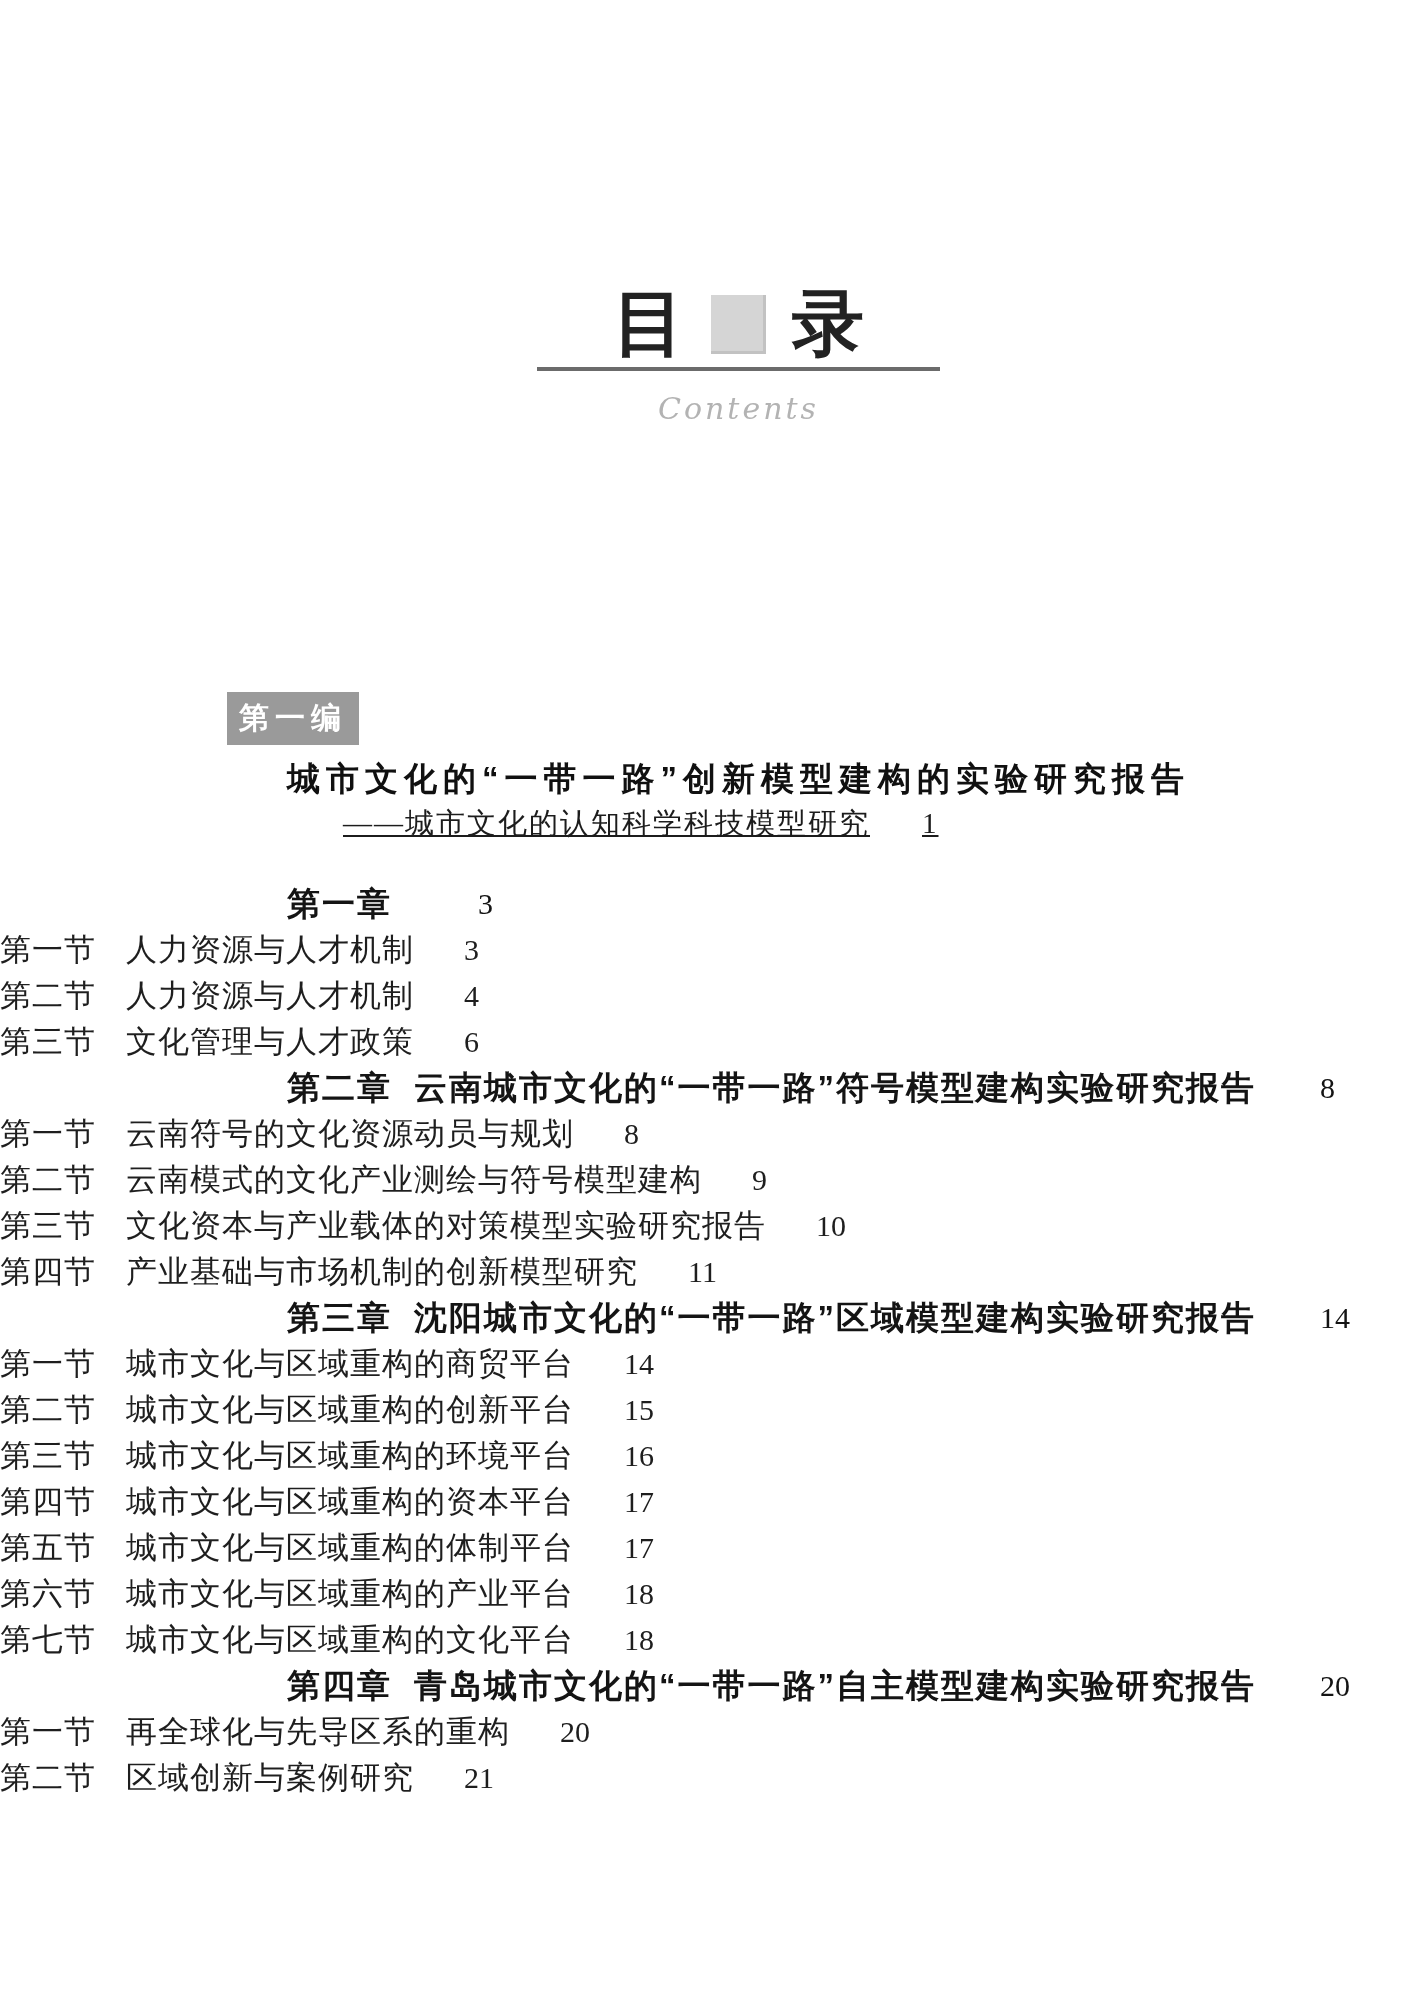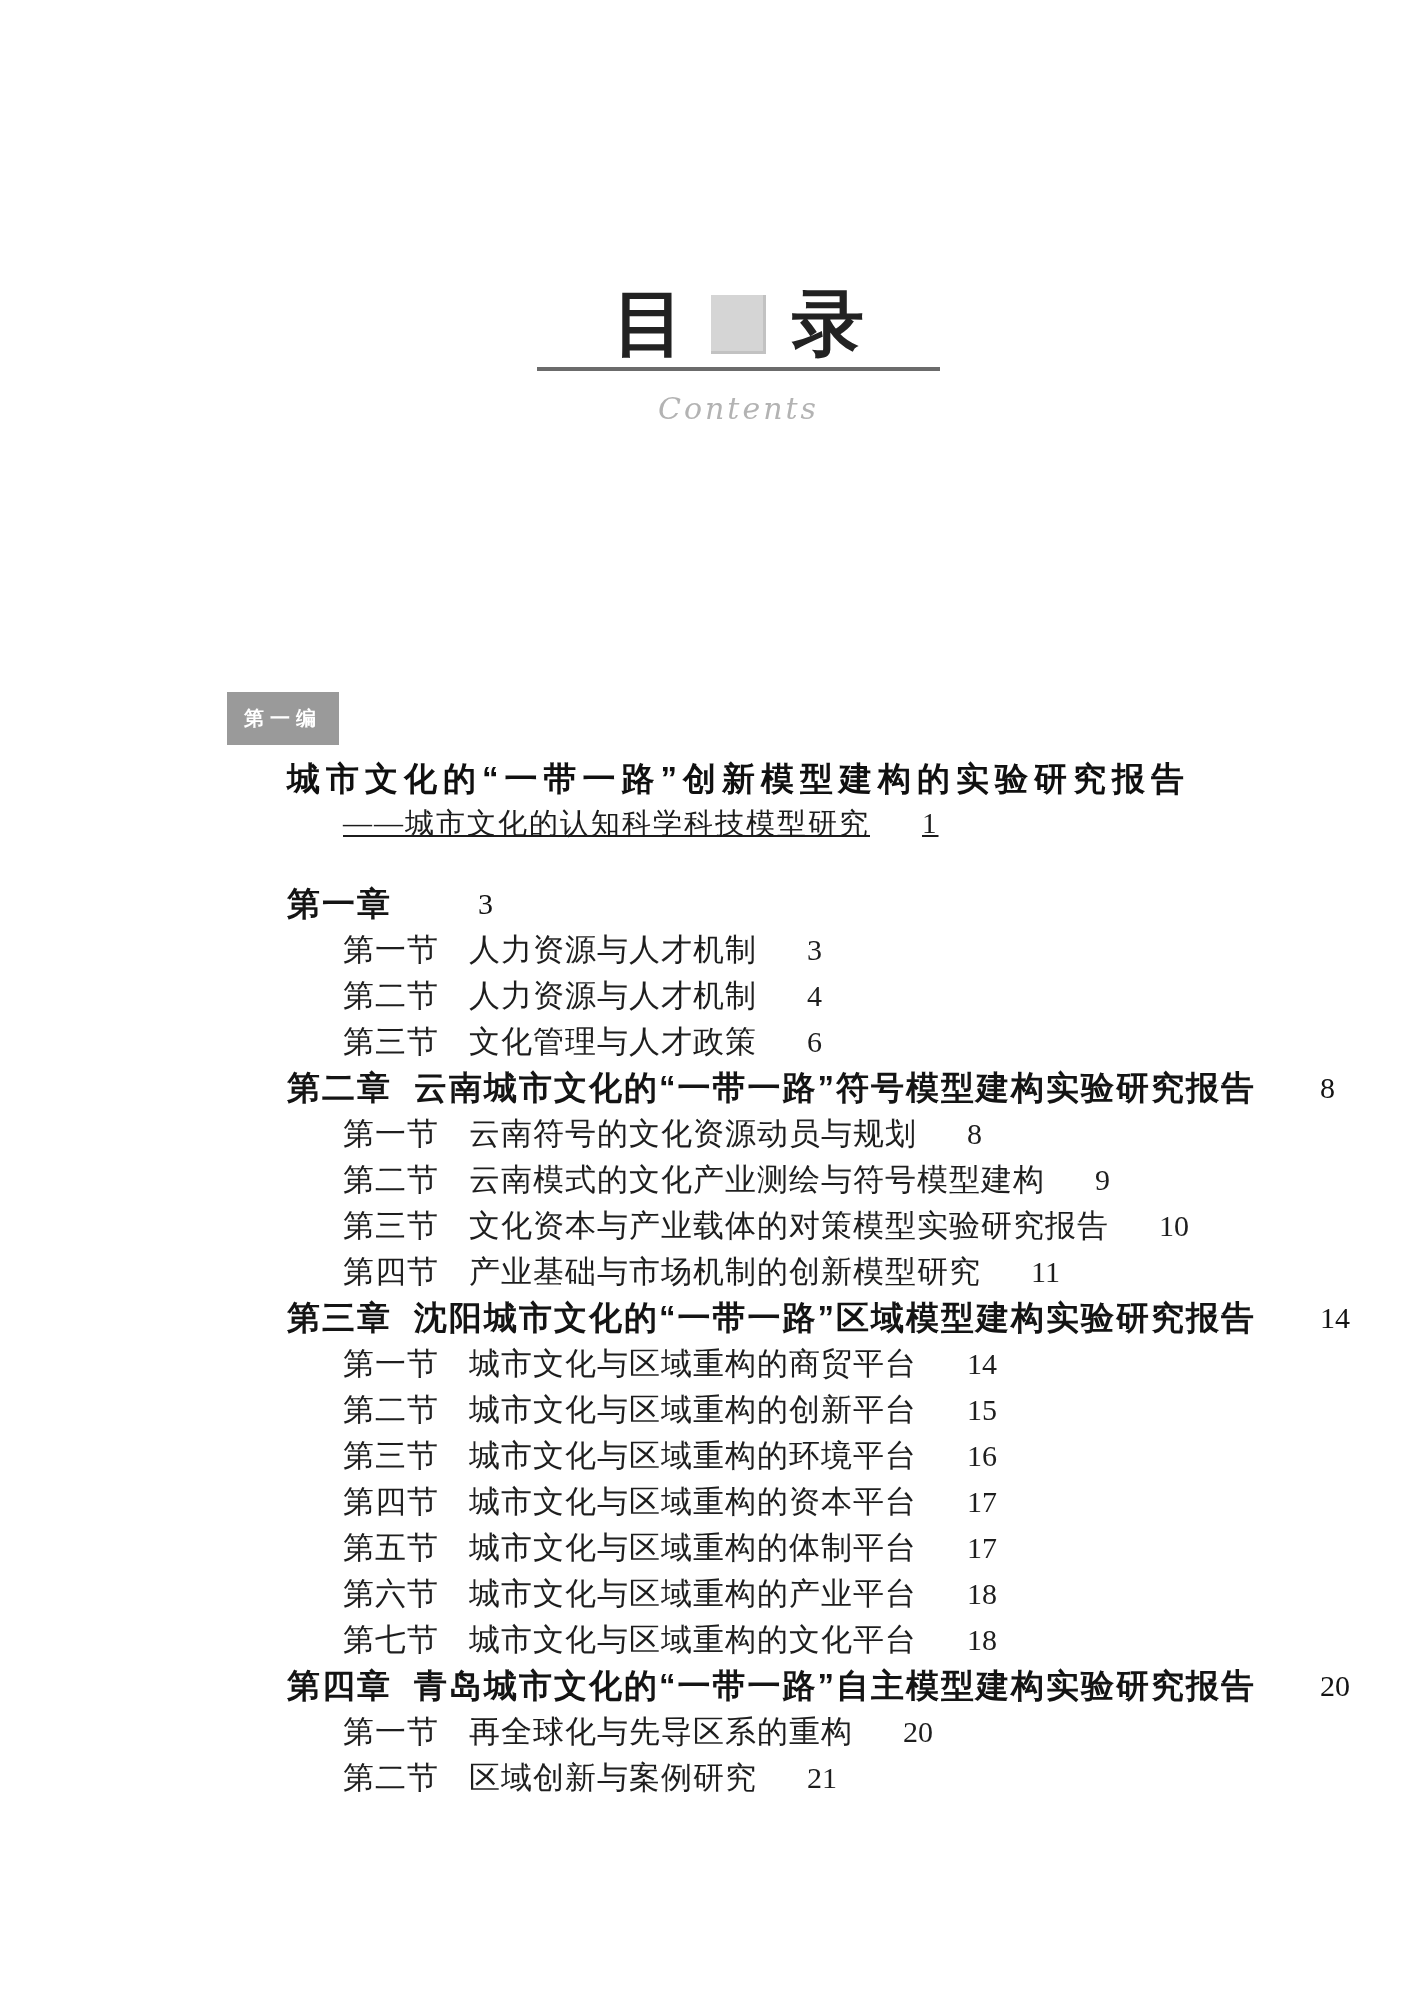--- a/index.html
+++ b/index.html
@@ -62,25 +62,25 @@
     letter-spacing:3px;
     color:var(--contents-script);
     font-family:"DejaVu Serif","Liberation Serif",serif;
   }
 
   
   .part-badge{
     position:absolute;
     left:227px;
     top:692px;
-    width:112px;
+    width:132px;
     height:53px;
     background:var(--badge-bg);
     color:var(--badge-text);
-    font-size:20px;
+    font-size:30px;
     font-weight:700;
     letter-spacing:6px;
     display:flex;
     align-items:center;
     justify-content:center;
     font-family:"Liberation Sans","DejaVu Sans",sans-serif;
   }
   .part-title{
     position:absolute;
     left:287px;
@@ -131,21 +131,20 @@
   }
   .chapter-row .ch-label{margin-right:22px;}
   .chapter-row .page-num{
     margin-left:64px;
     font-family:"Liberation Serif","DejaVu Serif",serif;
     font-weight:400;
     font-size:30px;
     letter-spacing:0;
   }
   .section-row{
-    padding-left:343px;
     font-size:31px;
     letter-spacing:1px;
     color:#1e1e1e;
   }
   .section-row .sec-label{margin-right:30px;}
   .section-row .page-num{
     margin-left:50px;
     font-size:30px;
     letter-spacing:0;
   }

